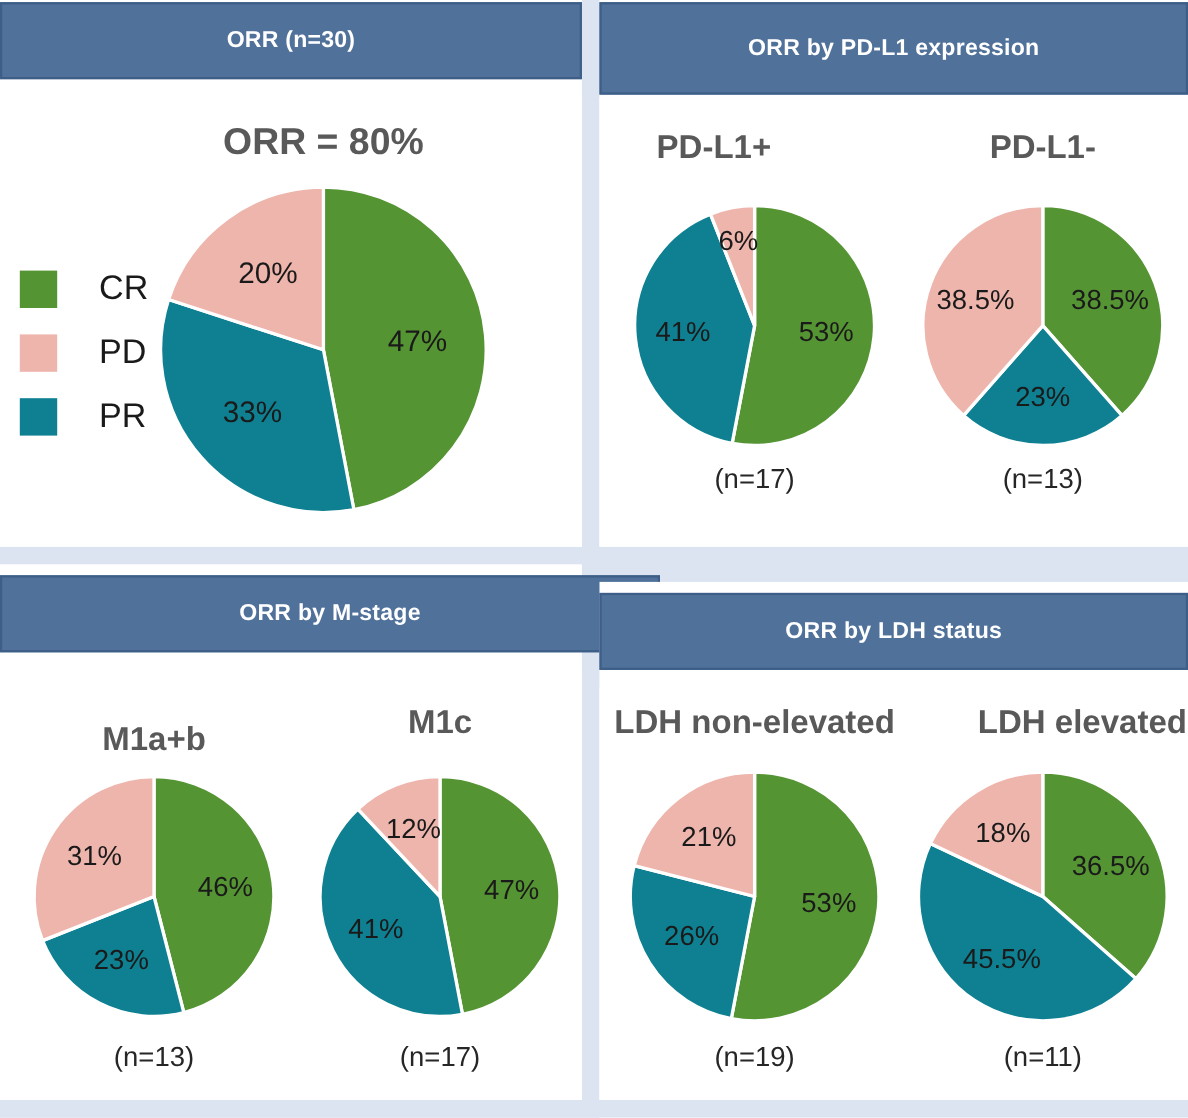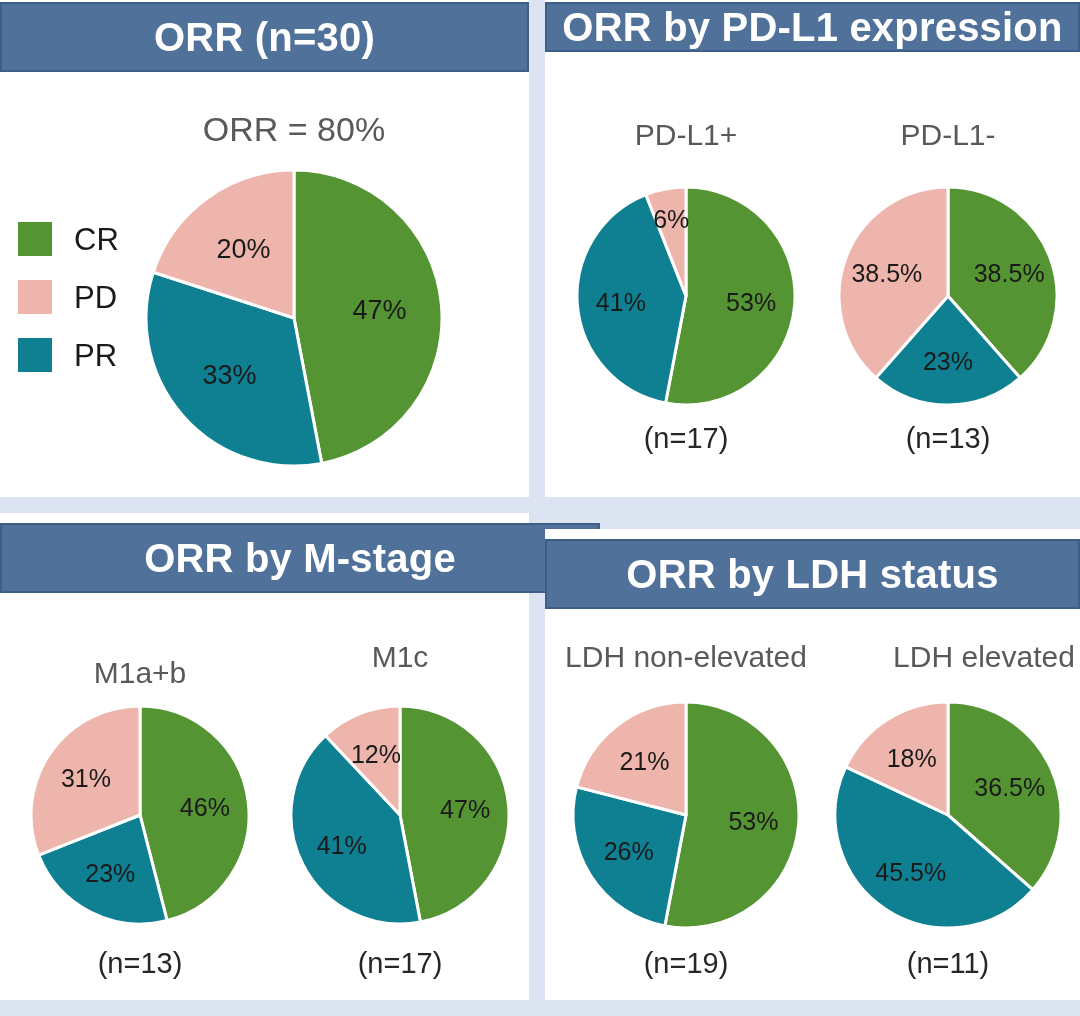--- a/index.html
+++ b/index.html
@@ -29,64 +29,66 @@
     box-sizing: border-box;
     background: #50719a;
     border: 2px solid #3c5e87;
     display: flex;
     align-items: center;
     justify-content: center;
   }
   .panel-header-text {
     color: #ffffff;
     font-weight: bold;
-    font-size: 40px;
+    font-size: 21px;
     letter-spacing: 0.2px;
     white-space: nowrap;
   }
   .panel-body {
     position: absolute;
     background: #ffffff;
     box-sizing: border-box;
   }
   .pie-title {
     position: absolute;
     text-align: center;
     color: #595959;
     font-size: 30px;
     white-space: nowrap;
     transform: translateX(-50%);
+    font-weight: bold;
   }
   .pie-subtitle {
     position: absolute;
     text-align: center;
     color: #262626;
-    font-size: 29px;
+    font-size: 25px;
     white-space: nowrap;
     transform: translateX(-50%);
   }
   .slice-label {
     font-size: 27px;
     fill: #1a1a1a;
     font-family: "Liberation Sans", sans-serif;
     text-anchor: middle;
     dominant-baseline: central;
   }
   .slice-label.small {
     font-size: 25px;
   }
   .legend {
     position: absolute;
     left: 18px;
     top: 222px;
   }
   .legend-row {
     display: flex;
-    align-items: flex-start;
+    align-items: flex-end;
     height: 58px;
+    gap: 16px;
   }
   .legend-swatch {
     width: 34px;
     height: 34px;
     flex: 0 0 auto;
   }
   .legend-label {
     margin-left: 22px;
     font-size: 31px;
     color: #1a1a1a;
@@ -106,21 +108,21 @@
 <div id="figure">
 
   <div class="panel" style="left:0px; top:0px; width:529px; height:497px;">
     <div class="panel-header" style="left:0px; top:2px; width:529px; height:70px;">
       <span class="panel-header-text">ORR (n=30)</span>
     </div>
     <div class="panel-body" style="left:0px; top:88px; width:529px; height:409px;"></div>
   </div>
 
   <div class="panel" style="left:545px; top:0px; width:535px; height:497px;">
-    <div class="panel-header" style="left:0px; top:2px; width:535px; height:50px;">
+    <div class="panel-header" style="left:0px; top:2px; width:535px; height:84px;">
       <span class="panel-header-text">ORR by PD-L1 expression</span>
     </div>
     <div class="panel-body" style="left:0px; top:88px; width:535px; height:409px;"></div>
   </div>
 
   <div class="panel" style="left:0px; top:513px; width:529px; height:487px;">
     <div class="panel-header" style="left:0px; top:10px; width:600px; height:70px;">
       <span class="panel-header-text">ORR by M-stage</span>
     </div>
     <div class="panel-body" style="left:0px; top:96px; width:529px; height:391px;"></div>
@@ -143,21 +145,21 @@
       <span class="legend-label">PD</span>
     </div>
     <div class="legend-row">
       <span class="legend-swatch" style="background: rgb(14, 128, 146);"></span>
       <span class="legend-label">PR</span>
     </div>
   </div>
 
   <div class="pie-title" style="left:294px; top:110px; font-size:34px;">ORR = 80%</div>
 
-  <div class="pie-title" style="left:686px; top:118px;text-align:center;">PD-L1+</div>
+  <div class="pie-title" style="left:649px; top:118px;text-align:center;">PD-L1+</div>
   <div class="pie-subtitle" style="left:686px; top:422px;">(n=17)</div>
 
   <div class="pie-title" style="left:948px; top:118px;">PD-L1-</div>
   <div class="pie-subtitle" style="left:948px; top:422px;">(n=13)</div>
 
   <div class="pie-title" style="left:140px; top:656px;text-align:center;">M1a+b</div>
   <div class="pie-subtitle" style="left:140px; top:947px;">(n=13)</div>
 
   <div class="pie-title" style="left:400px; top:640px;">M1c</div>
   <div class="pie-subtitle" style="left:400px; top:947px;">(n=17)</div>

